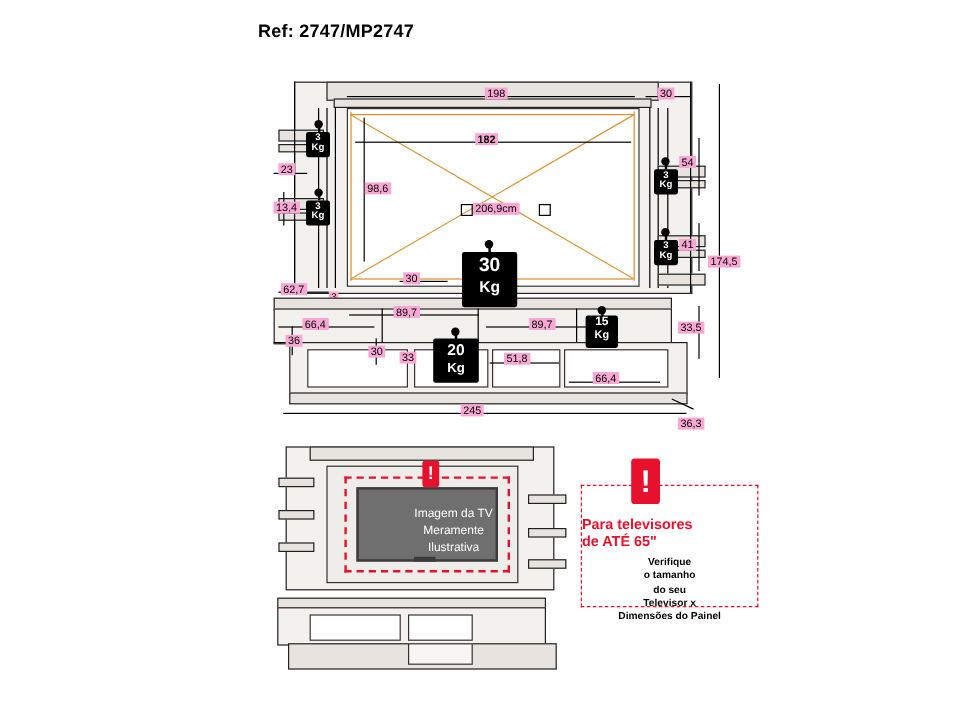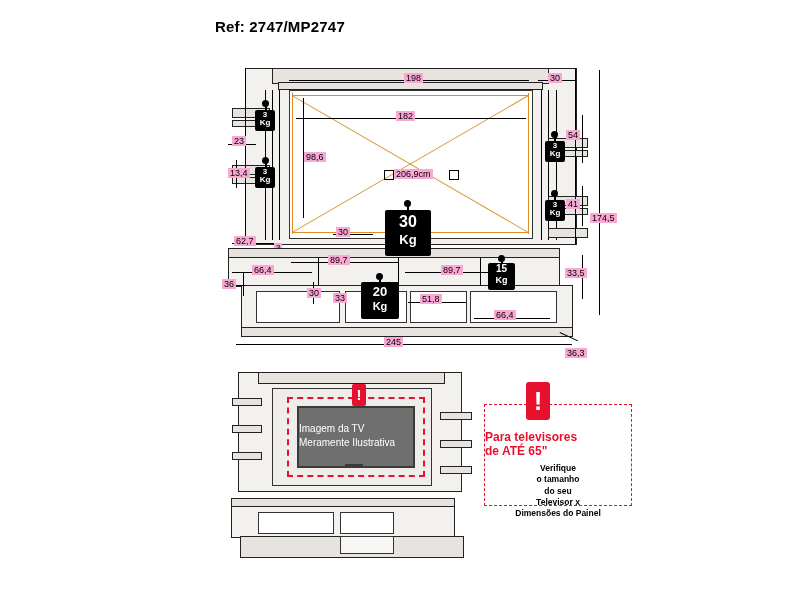--- a/index.html
+++ b/index.html
@@ -27,21 +27,21 @@
 
   
   .reddash{position:absolute;border:2px dashed #e8112d;}
   .reddashthin{position:absolute;border:1px dashed #e8112d;}
 
   .excl{position:absolute;background:#e8112d;color:#fff;font-weight:bold;text-align:center;}
   .legend-sq{display:inline-block;width:26px;height:11px;border:1px solid #333;vertical-align:middle;margin-right:6px;}
   .legend-row{font-size:9px;margin-bottom:5px;white-space:nowrap;}
   .warn-t1{font-size:12px;font-weight:bold;color:#e8112d;text-align:left;line-height:1.15;}
   .warn-t2{font-size:8.5px;font-weight:bold;text-align:center;line-height:1.35;}
-  .tvtxt{font-size:10px;color:#fff;text-align:left;line-height:1.4;}
+  .tvtxt{font-size:10px;color:#fff;text-align:center;line-height:1.4;margin-left:44px;}
   .note{font-size:8px;}
 </style>
 </head>
 <body>
 
 <div id="stage">
 
   <div class="abs ttl" style="left:215px;top:18px;">Ref: 2747/MP2747</div>
 
   <div>
@@ -75,21 +75,21 @@
 
     <div class="ln abs" style="left:292px;top:93px;width:1px;height:141px;background:#e08b2a;"></div>
     <div class="ln abs" style="left:528px;top:93px;width:1px;height:141px;background:#e08b2a;"></div>
     <div class="ln abs" style="left:292px;top:95px;width:236px;height:1px;background:#e08b2a;"></div>
     <div class="ln abs" style="left:292px;top:232px;width:236px;height:1px;background:#e08b2a;"></div>
 
     <div class="diagline" style="left:292px;top:95px;width:273px;transform:rotate(30.1deg);"></div>
     <div class="diagline" style="left:292px;top:232px;width:273px;transform:rotate(-30.1deg);"></div>
 
     <div class="ln hl abs" style="left:296px;top:118px;width:230px;"></div>
-    <div class="dimtxt" style="left:396px;top:111px;">182</div>
+    <div class="dimtxt" style="left:396px;top:111px;font-weight:bold;">182</div>
 
     <div class="ln hl abs" style="left:289px;top:80px;width:240px;"></div>
     <div class="dimtxt" style="left:404px;top:73px;">198</div>
 
     <div class="ln hl abs" style="left:538px;top:80px;width:38px;"></div>
     <div class="dimtxt" style="left:548px;top:73px;">30</div>
 
     <div class="ln vl abs" style="left:303px;top:98px;height:120px;"></div>
     <div class="dimtxt" style="left:304px;top:152px;">98,6</div>
 
@@ -140,21 +140,21 @@
     <div class="ln hl abs" style="left:232px;top:272px;width:80px;"></div>
     <div class="dimtxt" style="left:252px;top:265px;">66,4</div>
 
     <div class="ln hl abs" style="left:291px;top:262px;width:108px;"></div>
     <div class="dimtxt" style="left:328px;top:255px;">89,7</div>
 
     <div class="ln hl abs" style="left:405px;top:272px;width:108px;"></div>
     <div class="dimtxt" style="left:441px;top:265px;">89,7</div>
 
     <div class="ln vl abs" style="left:243px;top:272px;height:24px;"></div>
-    <div class="dimtxt" style="left:222px;top:279px;">36</div>
+    <div class="dimtxt" style="left:238px;top:279px;">36</div>
 
     <div class="ln vl abs" style="left:313px;top:282px;height:22px;"></div>
     <div class="dimtxt" style="left:307px;top:288px;">30</div>
 
     <div class="dimtxt" style="left:333px;top:293px;">33</div>
 
     <div class="ln hl abs" style="left:408px;top:302px;width:58px;"></div>
     <div class="dimtxt" style="left:420px;top:294px;">51,8</div>
 
     <div class="ln hl abs" style="left:474px;top:318px;width:76px;"></div>

